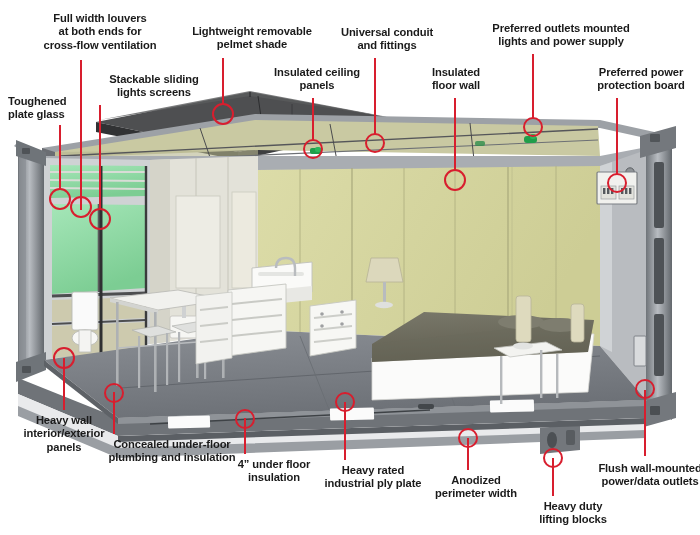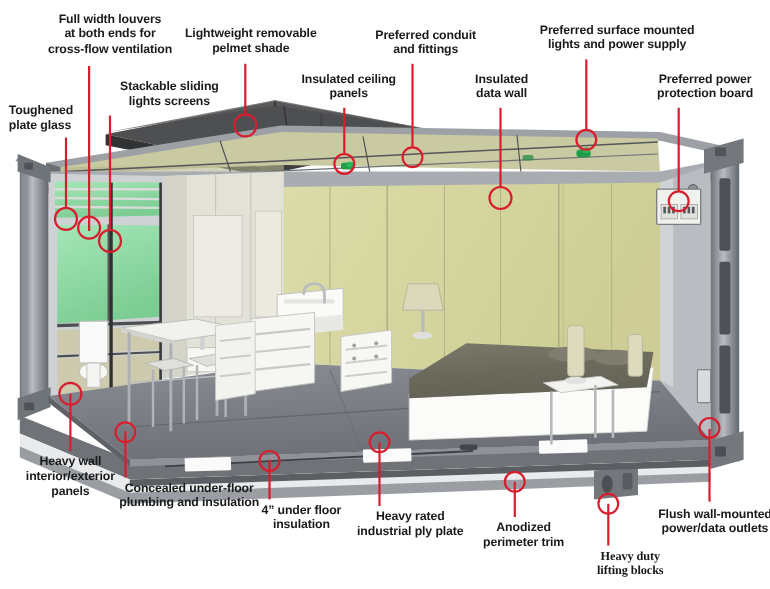--- a/index.html
+++ b/index.html
@@ -295,37 +295,37 @@
       <div class="leader" style="left: 79.8px; top: 60px; height: 150px; background: rgb(216, 30, 46);"></div>
       <div class="marker" style="left: 70px; top: 196px; width: 22px; height: 22px; border-color: rgb(216, 30, 46);"></div>
       <div class="label l" style="left: 8px; top: 95px; width: 96px;">Toughened
 plate glass</div>
       <div class="leader" style="left: 58.8px; top: 125px; height: 65px; background: rgb(216, 30, 46);"></div>
       <div class="marker" style="left: 49px; top: 188px; width: 22px; height: 22px; border-color: rgb(216, 30, 46);"></div>
       <div class="label c" style="left: 92px; top: 73px; width: 124px;">Stackable sliding
 lights screens</div>
       <div class="leader" style="left: 98.8px; top: 105px; height: 105px; background: rgb(216, 30, 46);"></div>
       <div class="marker" style="left: 89px; top: 208px; width: 22px; height: 22px; border-color: rgb(216, 30, 46);"></div>
-      <div class="label c" style="left: 144px; top: 25px; width: 168px;">Lightweight removable
+      <div class="label c" style="left: 168px; top: 25px; width: 168px;">Lightweight removable
 pelmet shade</div>
       <div class="leader" style="left: 221.8px; top: 58px; height: 46px; background: rgb(216, 30, 46);"></div>
       <div class="marker" style="left: 212px; top: 103px; width: 22px; height: 22px; border-color: rgb(216, 30, 46);"></div>
       <div class="label c" style="left: 256px; top: 66px; width: 122px;">Insulated ceiling
 panels</div>
       <div class="leader" style="left: 311.8px; top: 98px; height: 42px; background: rgb(216, 30, 46);"></div>
       <div class="marker" style="left: 303px; top: 139px; width: 20px; height: 20px; border-color: rgb(216, 30, 46);"></div>
-      <div class="label c" style="left: 322px; top: 26px; width: 130px;">Preferred conduit
+      <div class="label c" style="left: 322px; top: 26px; width: 130px;">Universal conduit
 and fittings</div>
       <div class="leader" style="left: 373.8px; top: 58px; height: 76px; background: rgb(216, 30, 46);"></div>
       <div class="marker" style="left: 365px; top: 133px; width: 20px; height: 20px; border-color: rgb(216, 30, 46);"></div>
       <div class="label c" style="left: 412px; top: 66px; width: 88px;">Insulated
-data wall</div>
+floor wall</div>
       <div class="leader" style="left: 453.8px; top: 98px; height: 72px; background: rgb(216, 30, 46);"></div>
       <div class="marker" style="left: 444px; top: 169px; width: 22px; height: 22px; border-color: rgb(216, 30, 46);"></div>
-      <div class="label c" style="left: 466px; top: 22px; width: 190px;">Preferred surface mounted
+      <div class="label c" style="left: 466px; top: 22px; width: 190px;">Preferred outlets mounted
 lights and power supply</div>
       <div class="leader" style="left: 531.8px; top: 54px; height: 64px; background: rgb(216, 30, 46);"></div>
       <div class="marker" style="left: 523px; top: 117px; width: 20px; height: 20px; border-color: rgb(216, 30, 46);"></div>
       <div class="label c" style="left: 582px; top: 66px; width: 118px;">Preferred power
 protection board</div>
       <div class="leader" style="left: 615.8px; top: 98px; height: 76px; background: rgb(216, 30, 46);"></div>
       <div class="marker" style="left: 607px; top: 173px; width: 20px; height: 20px; border-color: rgb(216, 30, 46);"></div>
       <div class="label c" style="left: 2px; top: 414px; width: 124px;">Heavy wall
 interior/exterior
 panels</div>
@@ -337,24 +337,24 @@
       <div class="marker" style="left: 104px; top: 383px; width: 20px; height: 20px; border-color: rgb(216, 30, 46);"></div>
       <div class="label c" style="left: 216px; top: 458px; width: 116px;">4” under floor
 insulation</div>
       <div class="leader" style="left: 243.8px; top: 418px; height: 36px; background: rgb(216, 30, 46);"></div>
       <div class="marker" style="left: 235px; top: 409px; width: 20px; height: 20px; border-color: rgb(216, 30, 46);"></div>
       <div class="label c" style="left: 308px; top: 464px; width: 130px;">Heavy rated
 industrial ply plate</div>
       <div class="leader" style="left: 343.8px; top: 402px; height: 58px; background: rgb(216, 30, 46);"></div>
       <div class="marker" style="left: 335px; top: 392px; width: 20px; height: 20px; border-color: rgb(216, 30, 46);"></div>
       <div class="label c" style="left: 418px; top: 474px; width: 116px;">Anodized
-perimeter trim</div>
+perimeter width</div>
       <div class="leader" style="left: 466.8px; top: 438px; height: 32px; background: rgb(216, 30, 46);"></div>
       <div class="marker" style="left: 458px; top: 428px; width: 20px; height: 20px; border-color: rgb(216, 30, 46);"></div>
-      <div class="label c" style="left: 518px; top: 500px; width: 110px; font-family: Liberation Serif, serif;">Heavy duty
+      <div class="label c" style="left: 518px; top: 500px; width: 110px;">Heavy duty
 lifting blocks</div>
       <div class="leader" style="left: 551.8px; top: 458px; height: 38px; background: rgb(216, 30, 46);"></div>
       <div class="marker" style="left: 543px; top: 448px; width: 20px; height: 20px; border-color: rgb(216, 30, 46);"></div>
       <div class="label c" style="left: 580px; top: 462px; width: 140px;">Flush wall-mounted
 power/data outlets</div>
       <div class="leader" style="left: 643.8px; top: 390px; height: 66px; background: rgb(216, 30, 46);"></div>
       <div class="marker" style="left: 635px; top: 379px; width: 20px; height: 20px; border-color: rgb(216, 30, 46);"></div>
     </div>
 </div>
 

